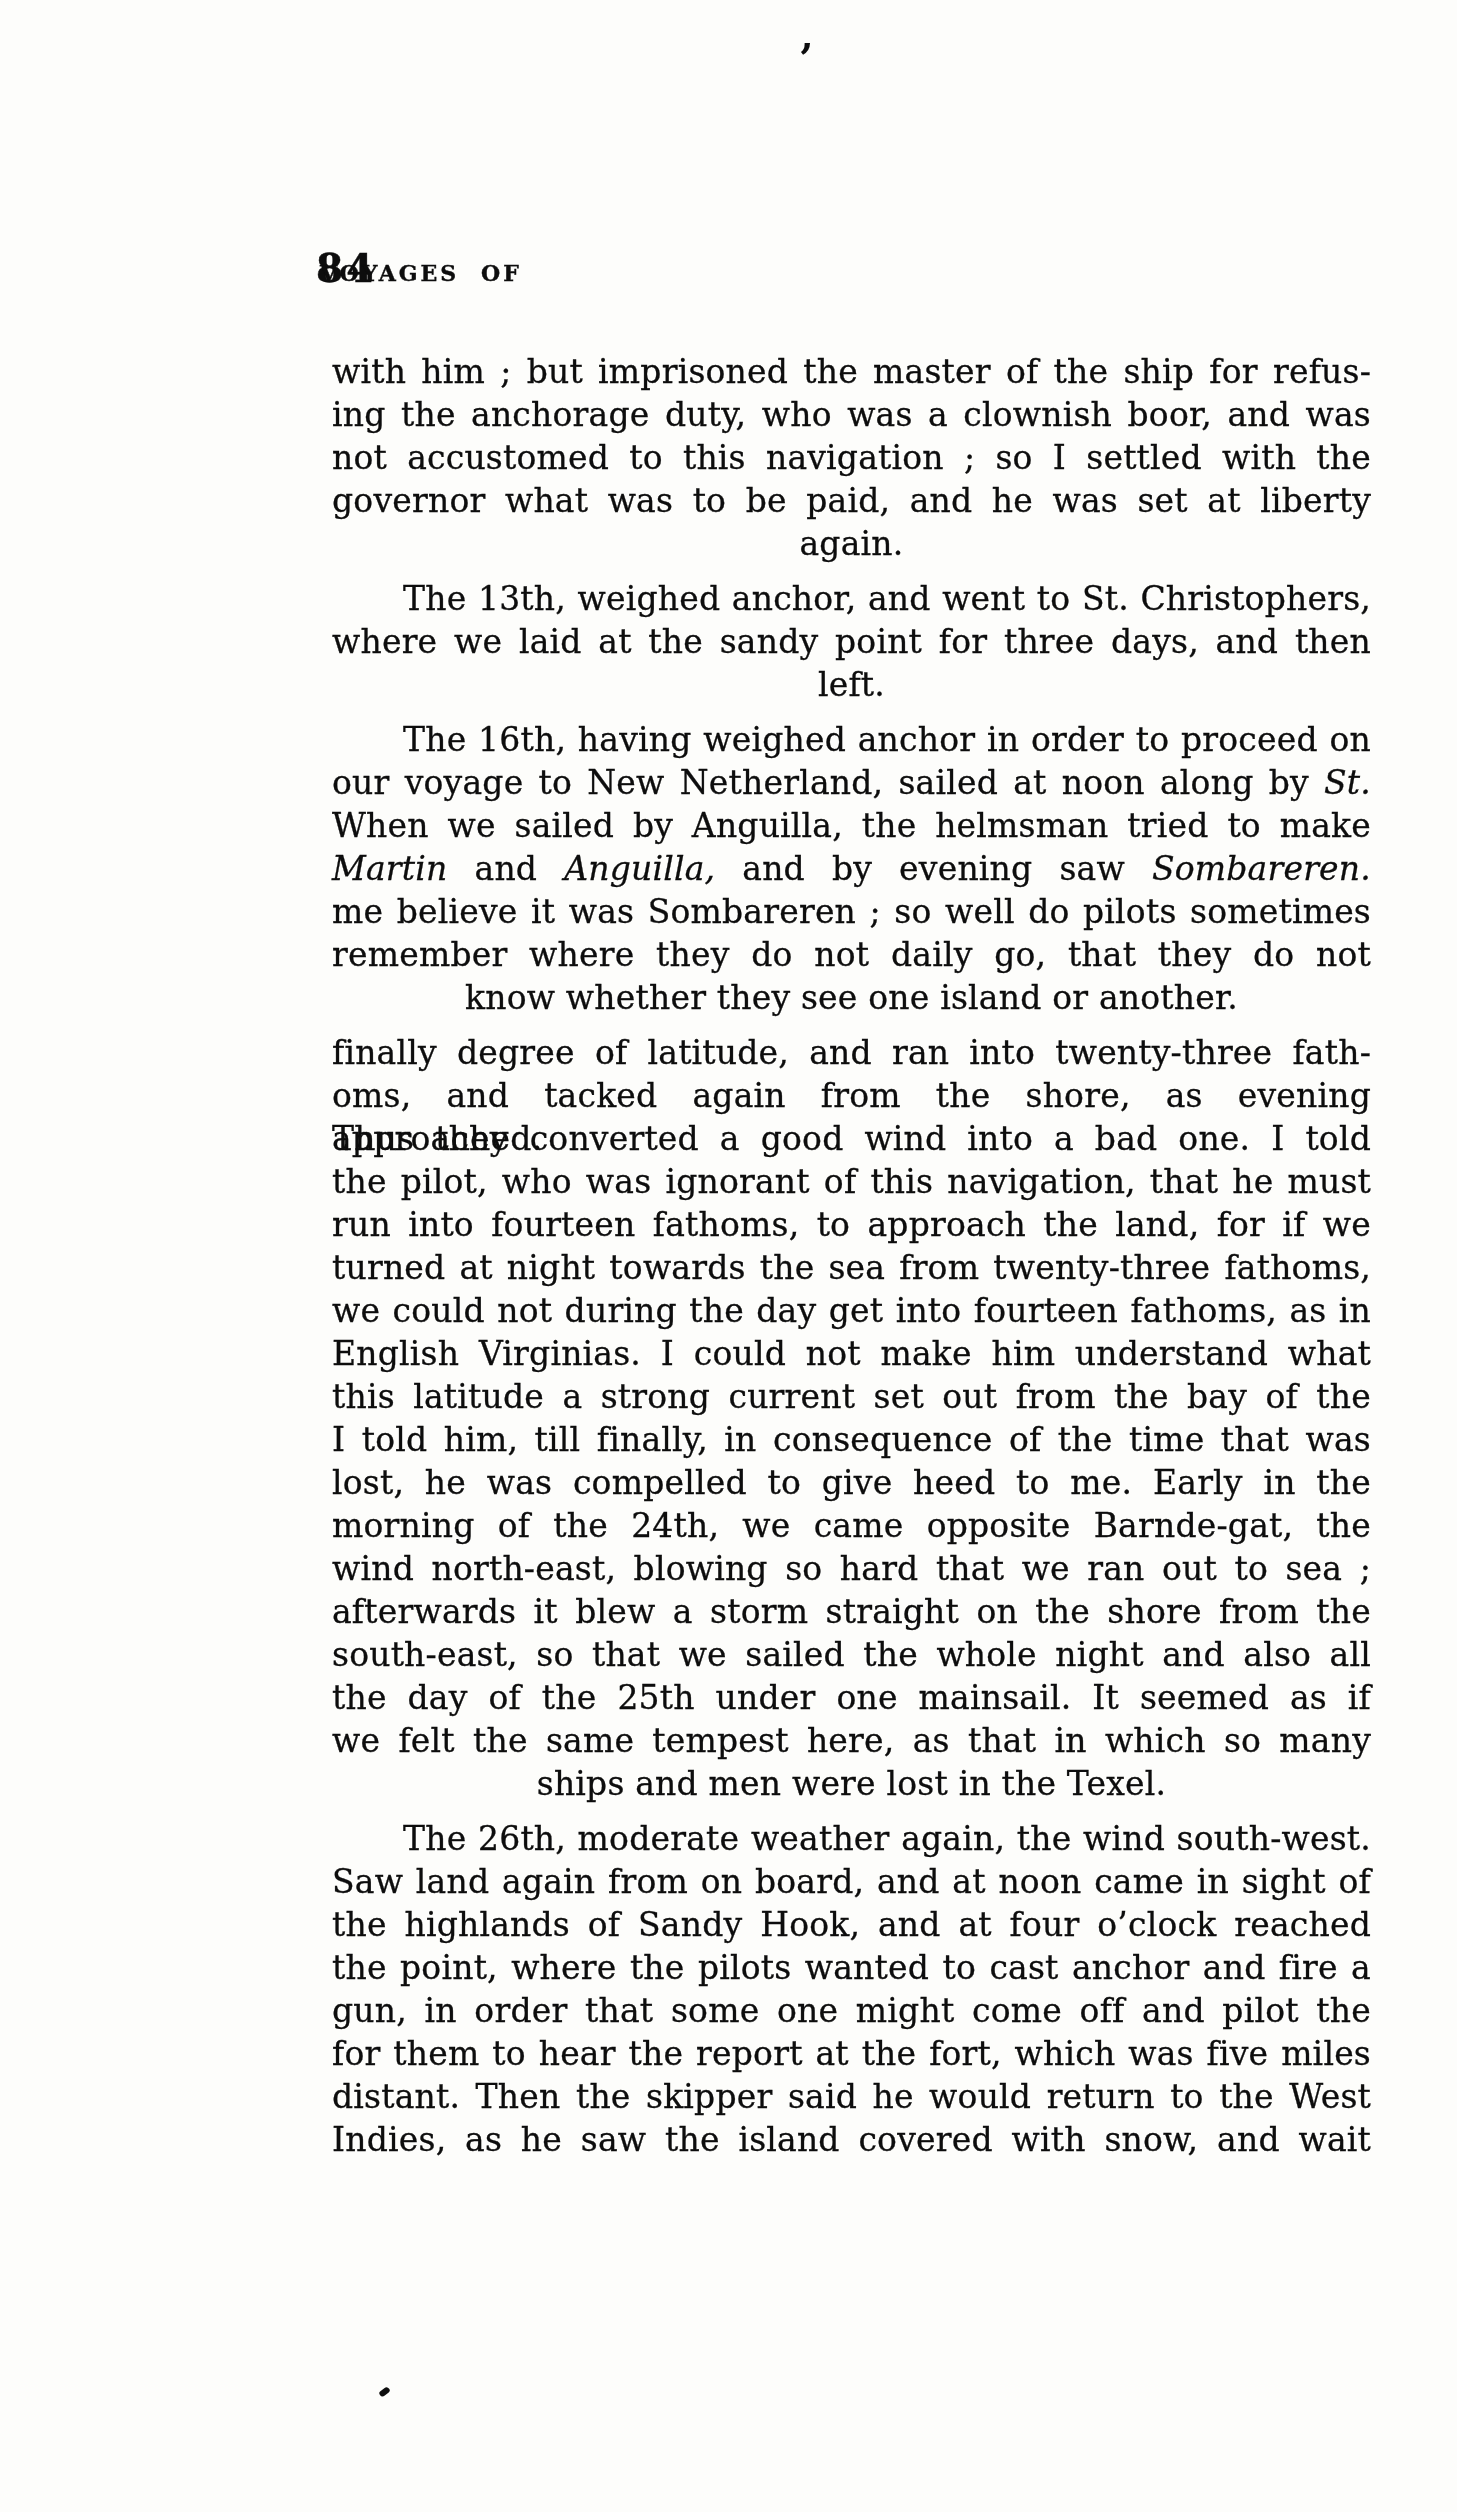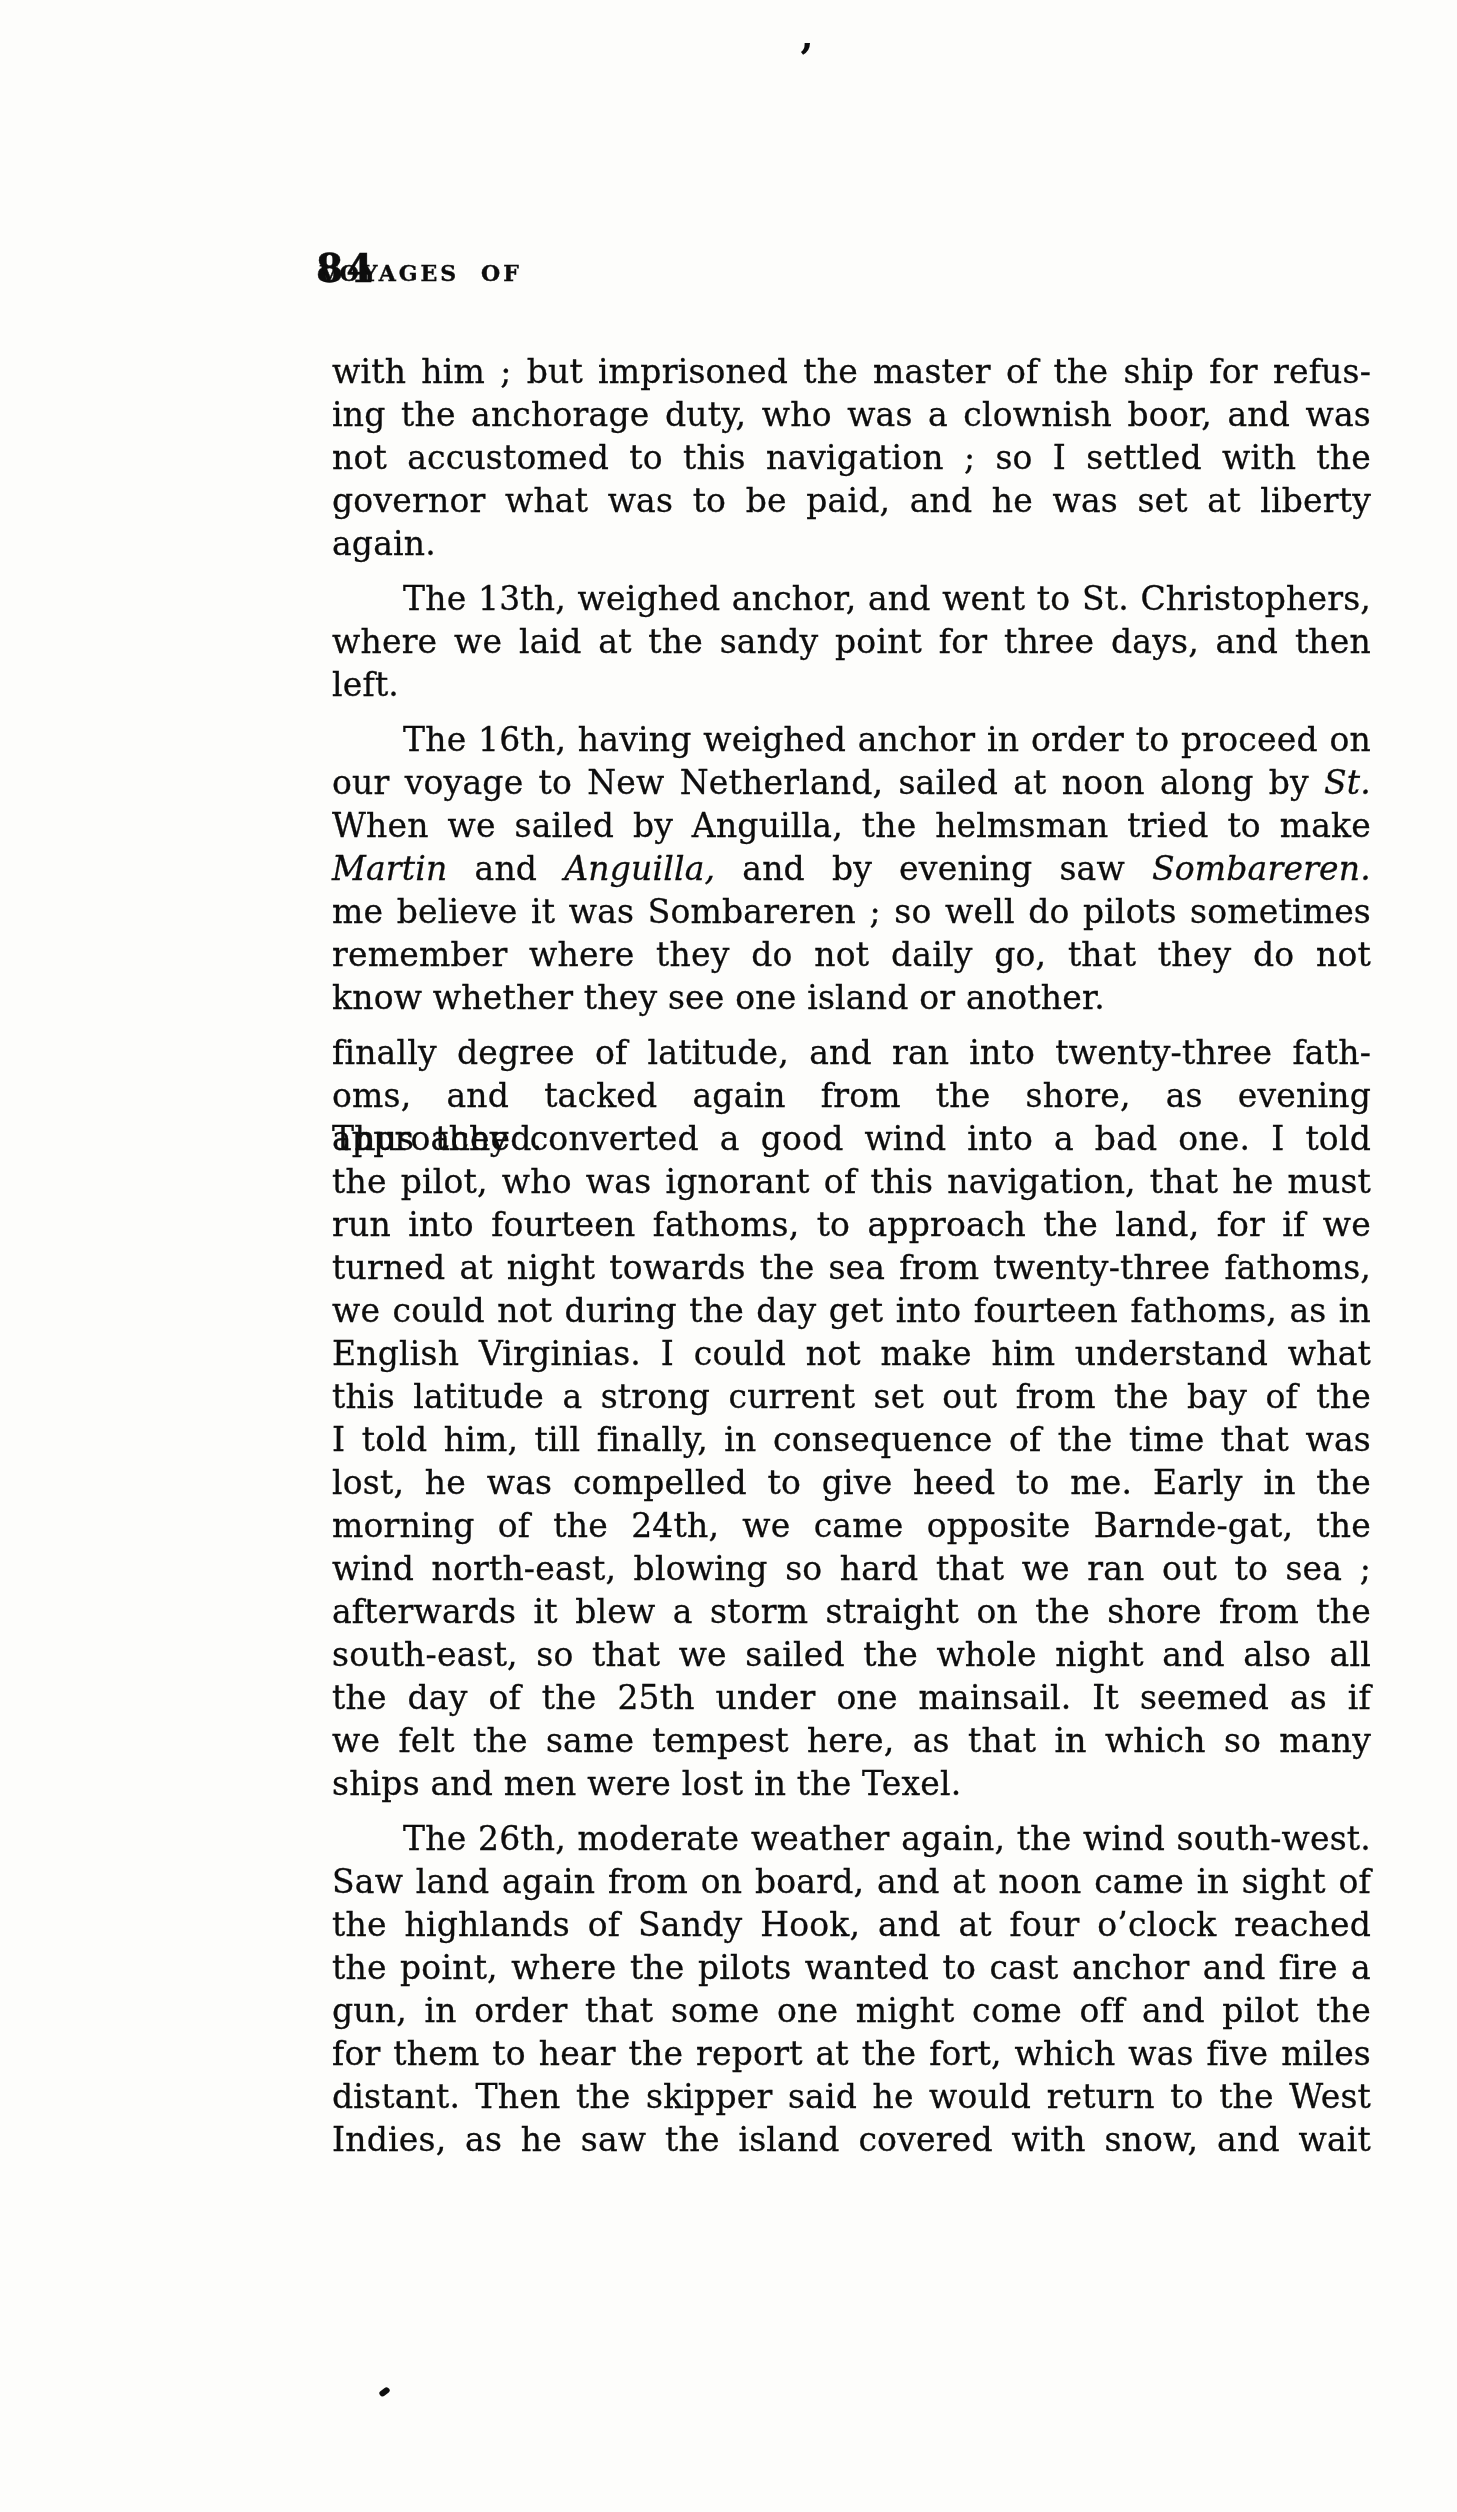--- a/index.html
+++ b/index.html
@@ -50,21 +50,21 @@
     top: 338px;
     width: 1063px;
     font-size: 33px;
     line-height: 43px;
     letter-spacing: 0.2px;
     -webkit-text-stroke: 0.3px;
   }
   .paragraph { margin: 12px; }
   .line {
     height: 43px;
-    text-align: left;
+    text-align: center;
   }
   .line.justify {
     text-align: justify;
     text-align-last: justify;
     text-justify: inter-word;
   }
   .line.indent { text-indent: 71px; }
   .line em { font-style: italic; }
   .speck-top {
     position: absolute;

